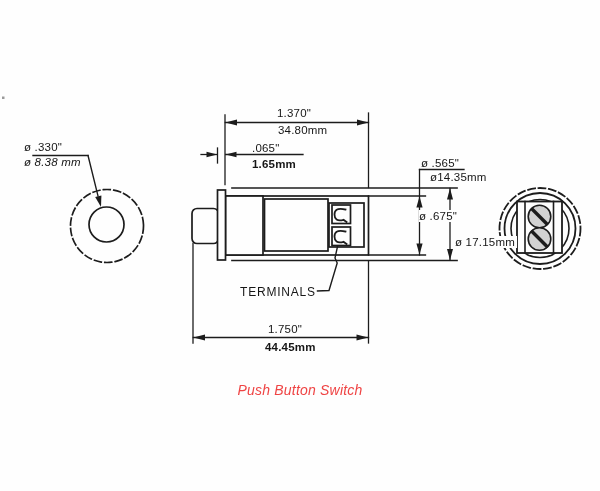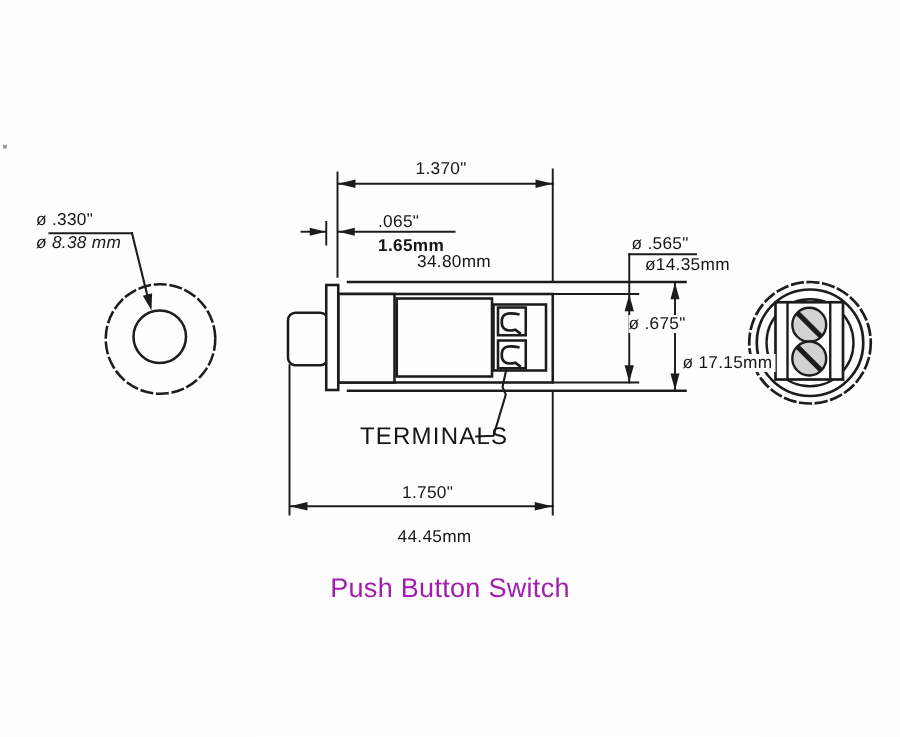--- a/index.html
+++ b/index.html
@@ -6,24 +6,24 @@
   .canvas {
     position:relative; width:600px; height:491px; background:#fefefe;
     font-family:"Liberation Sans", sans-serif; overflow:hidden;
   }
   .canvas svg {position:absolute; left:0; top:0;}
   .dim {
     position:absolute; font-size:11.5px; line-height:12px; color:#161616;
     white-space:nowrap; letter-spacing:0.2px;
   }
   .dim.bg {background:#fefefe; padding:0 2px 0 0;}
-  .terminals {font-size:16px; letter-spacing:0.8px;}
+  .terminals {font-size:12px; letter-spacing:0.8px;}
   .title {
     position:absolute; top:382px; left:50%; transform:translateX(-50%);
-    font-size:18px; color:#a21caf; letter-spacing:0.2px; white-space:nowrap;
+    font-size:14px; color:#ef4444; letter-spacing:0.2px; white-space:nowrap;font-style:italic;
   }
 </style>
 </head>
 <body>
 
 <div class="canvas">
 
   <svg width="600" height="491" viewBox="0 0 600 491">
     <g stroke="#1c1c1c" fill="none" stroke-linecap="square">
 
@@ -107,30 +107,30 @@
         <circle cx="539.5" cy="239" r="11.3" fill="#d2d2d2" stroke-width="1.6"></circle>
         <line x1="532.5" y1="232" x2="546.5" y2="246" stroke-width="3.4"></line>
       </g>
     </g>
   </svg>
 
   <div class="dim" style="left:24px;  top:141px;">ø .330"</div>
   <div class="dim" style="left:24px;  top:156px;font-style:italic;">ø 8.38 mm</div>
 
   <div class="dim" style="left:277px; top:107px;">1.370"</div>
-  <div class="dim" style="left:278px; top:124px;margin-top:45px;">34.80mm</div>
+  <div class="dim" style="left:278px; top:124px;">34.80mm</div>
 
   <div class="dim" style="left:252px; top:142px;">.065"</div>
   <div class="dim" style="left:252px; top:157.5px;font-weight:bold;">1.65mm</div>
 
   <div class="dim" style="left:421px; top:156.5px;">ø .565"</div>
   <div class="dim" style="left:430px; top:171px;">ø14.35mm</div>
 
   <div class="dim bg" style="left:419px; top:210px;">ø .675"</div>
   <div class="dim bg" style="left:419px; top:236px;margin-left:36px;">ø 17.15mm</div>
 
   <div class="dim terminals" style="left:240px; top:285.5px;">TERMINALS</div>
 
   <div class="dim" style="left:268px; top:322.5px;">1.750"</div>
-  <div class="dim" style="left:265px; top:352px;">44.45mm</div>
+  <div class="dim" style="left:265px; top:341px;font-weight:bold;">44.45mm</div>
 
   <div class="title">Push Button Switch</div>
 </div>
 
 </body></html>

